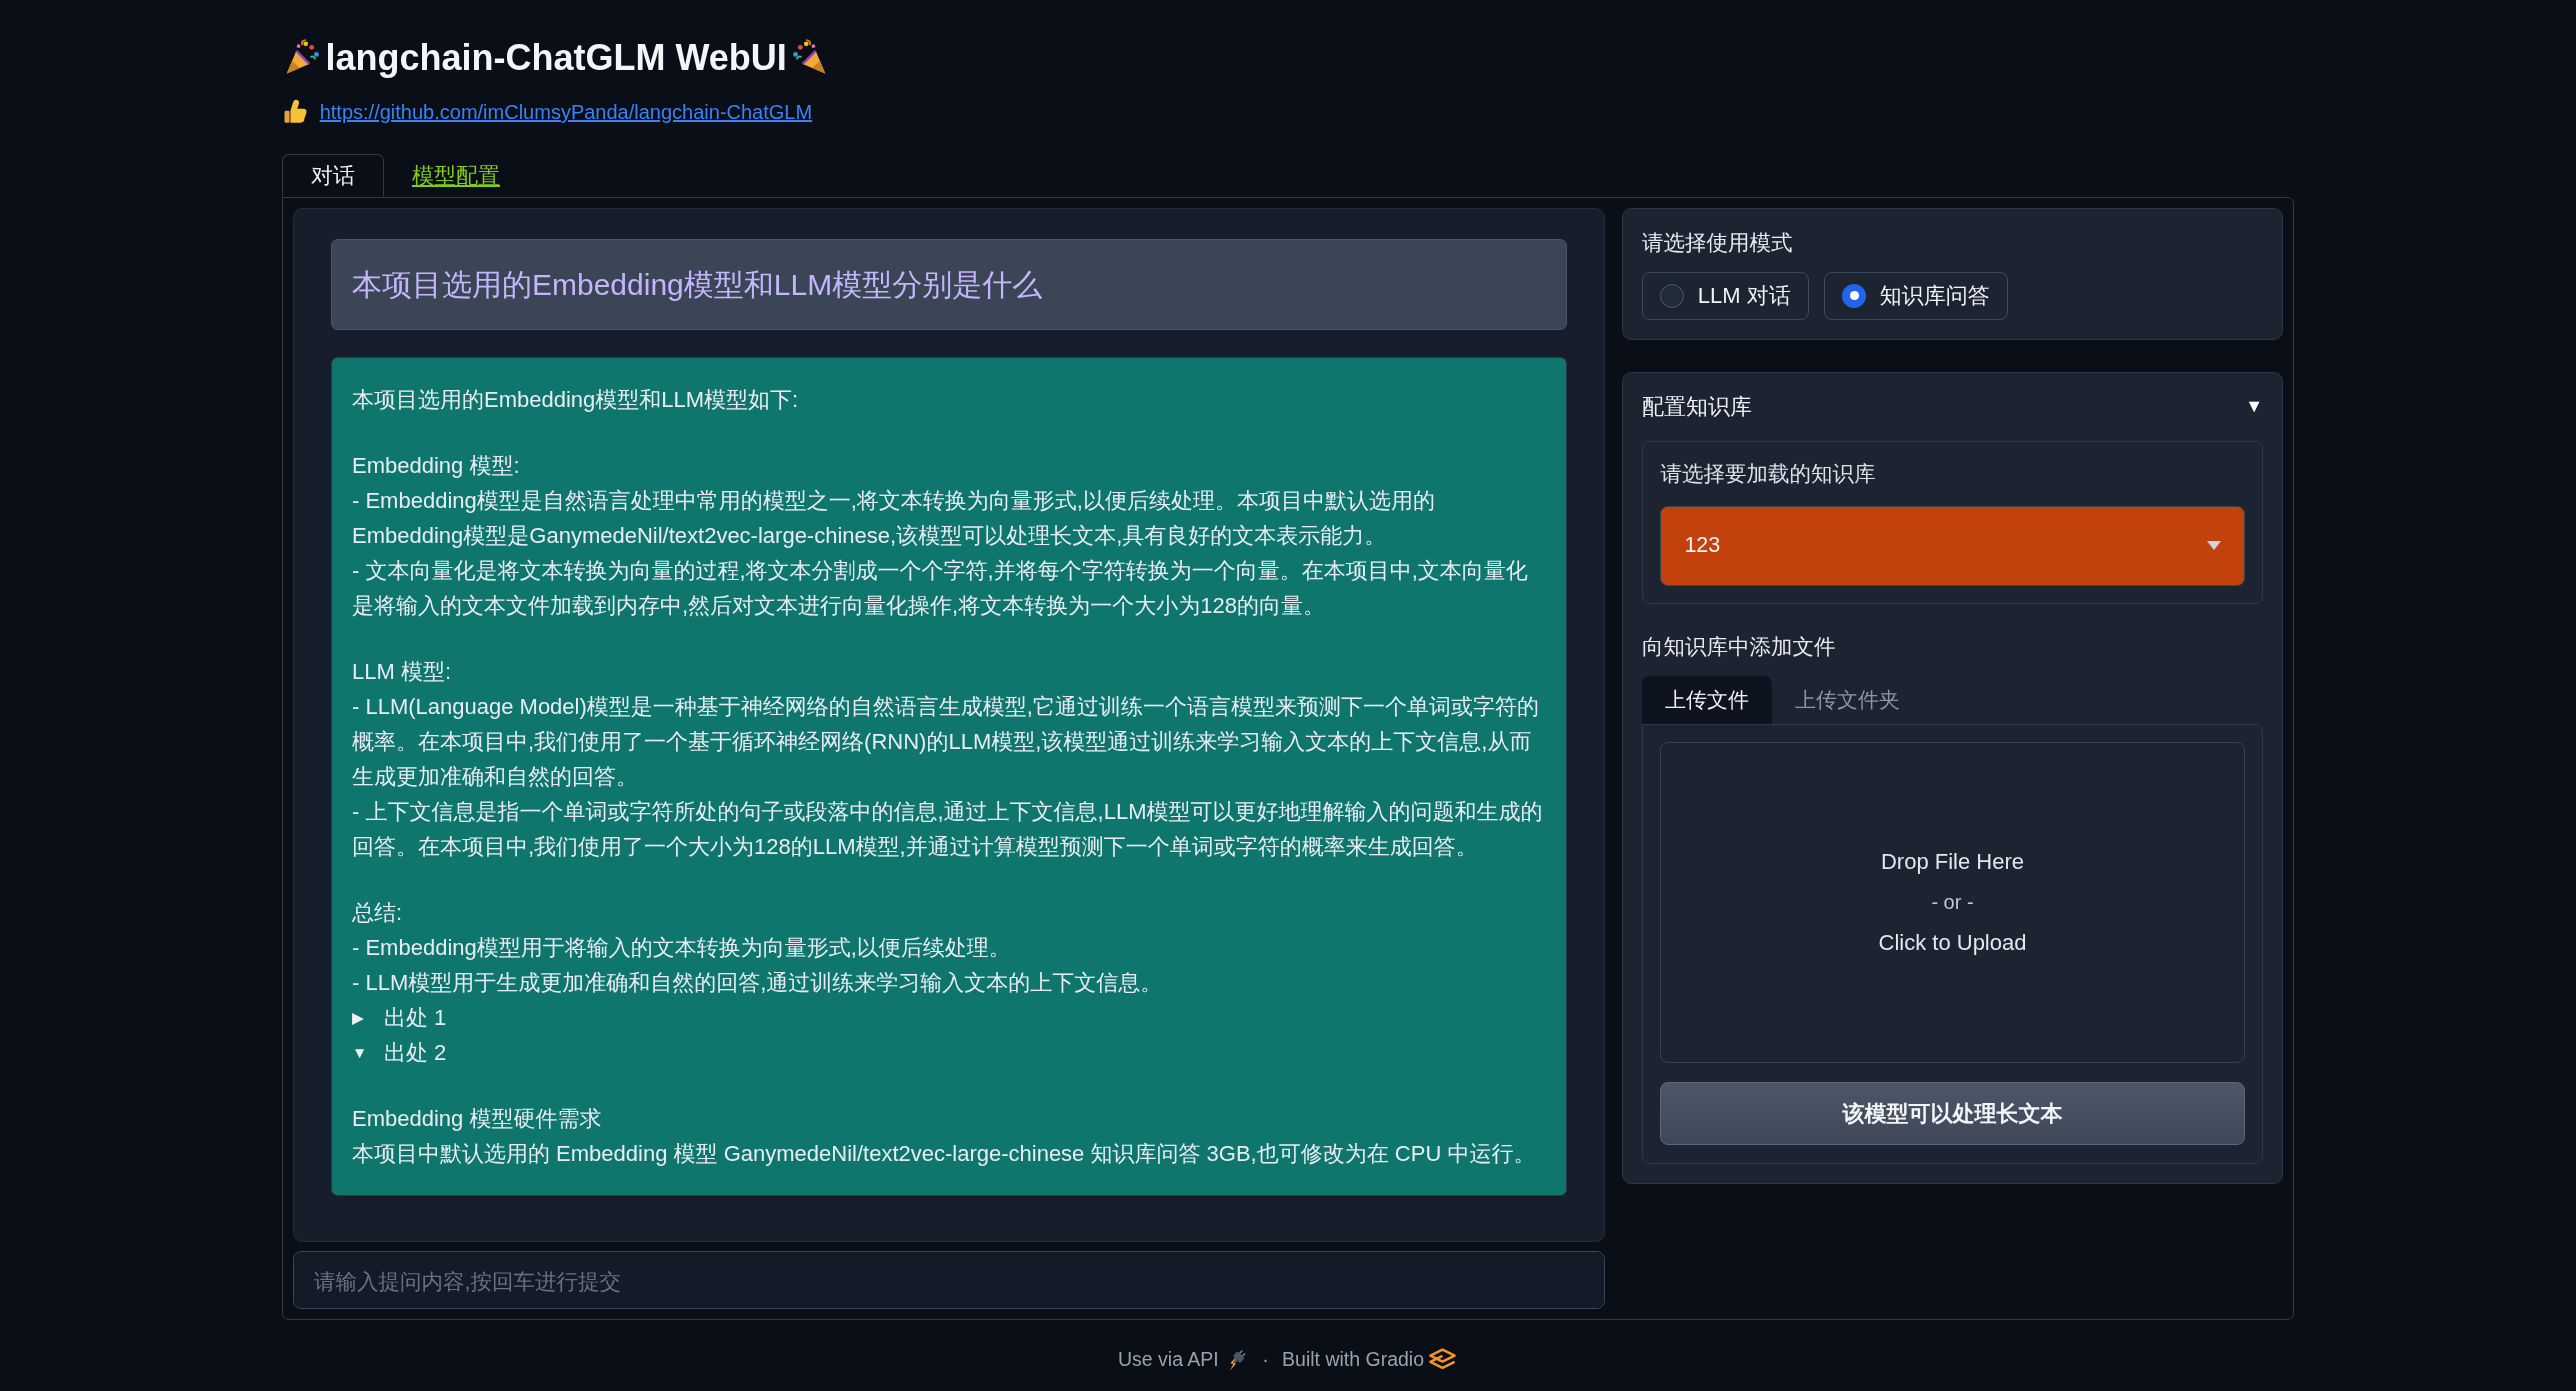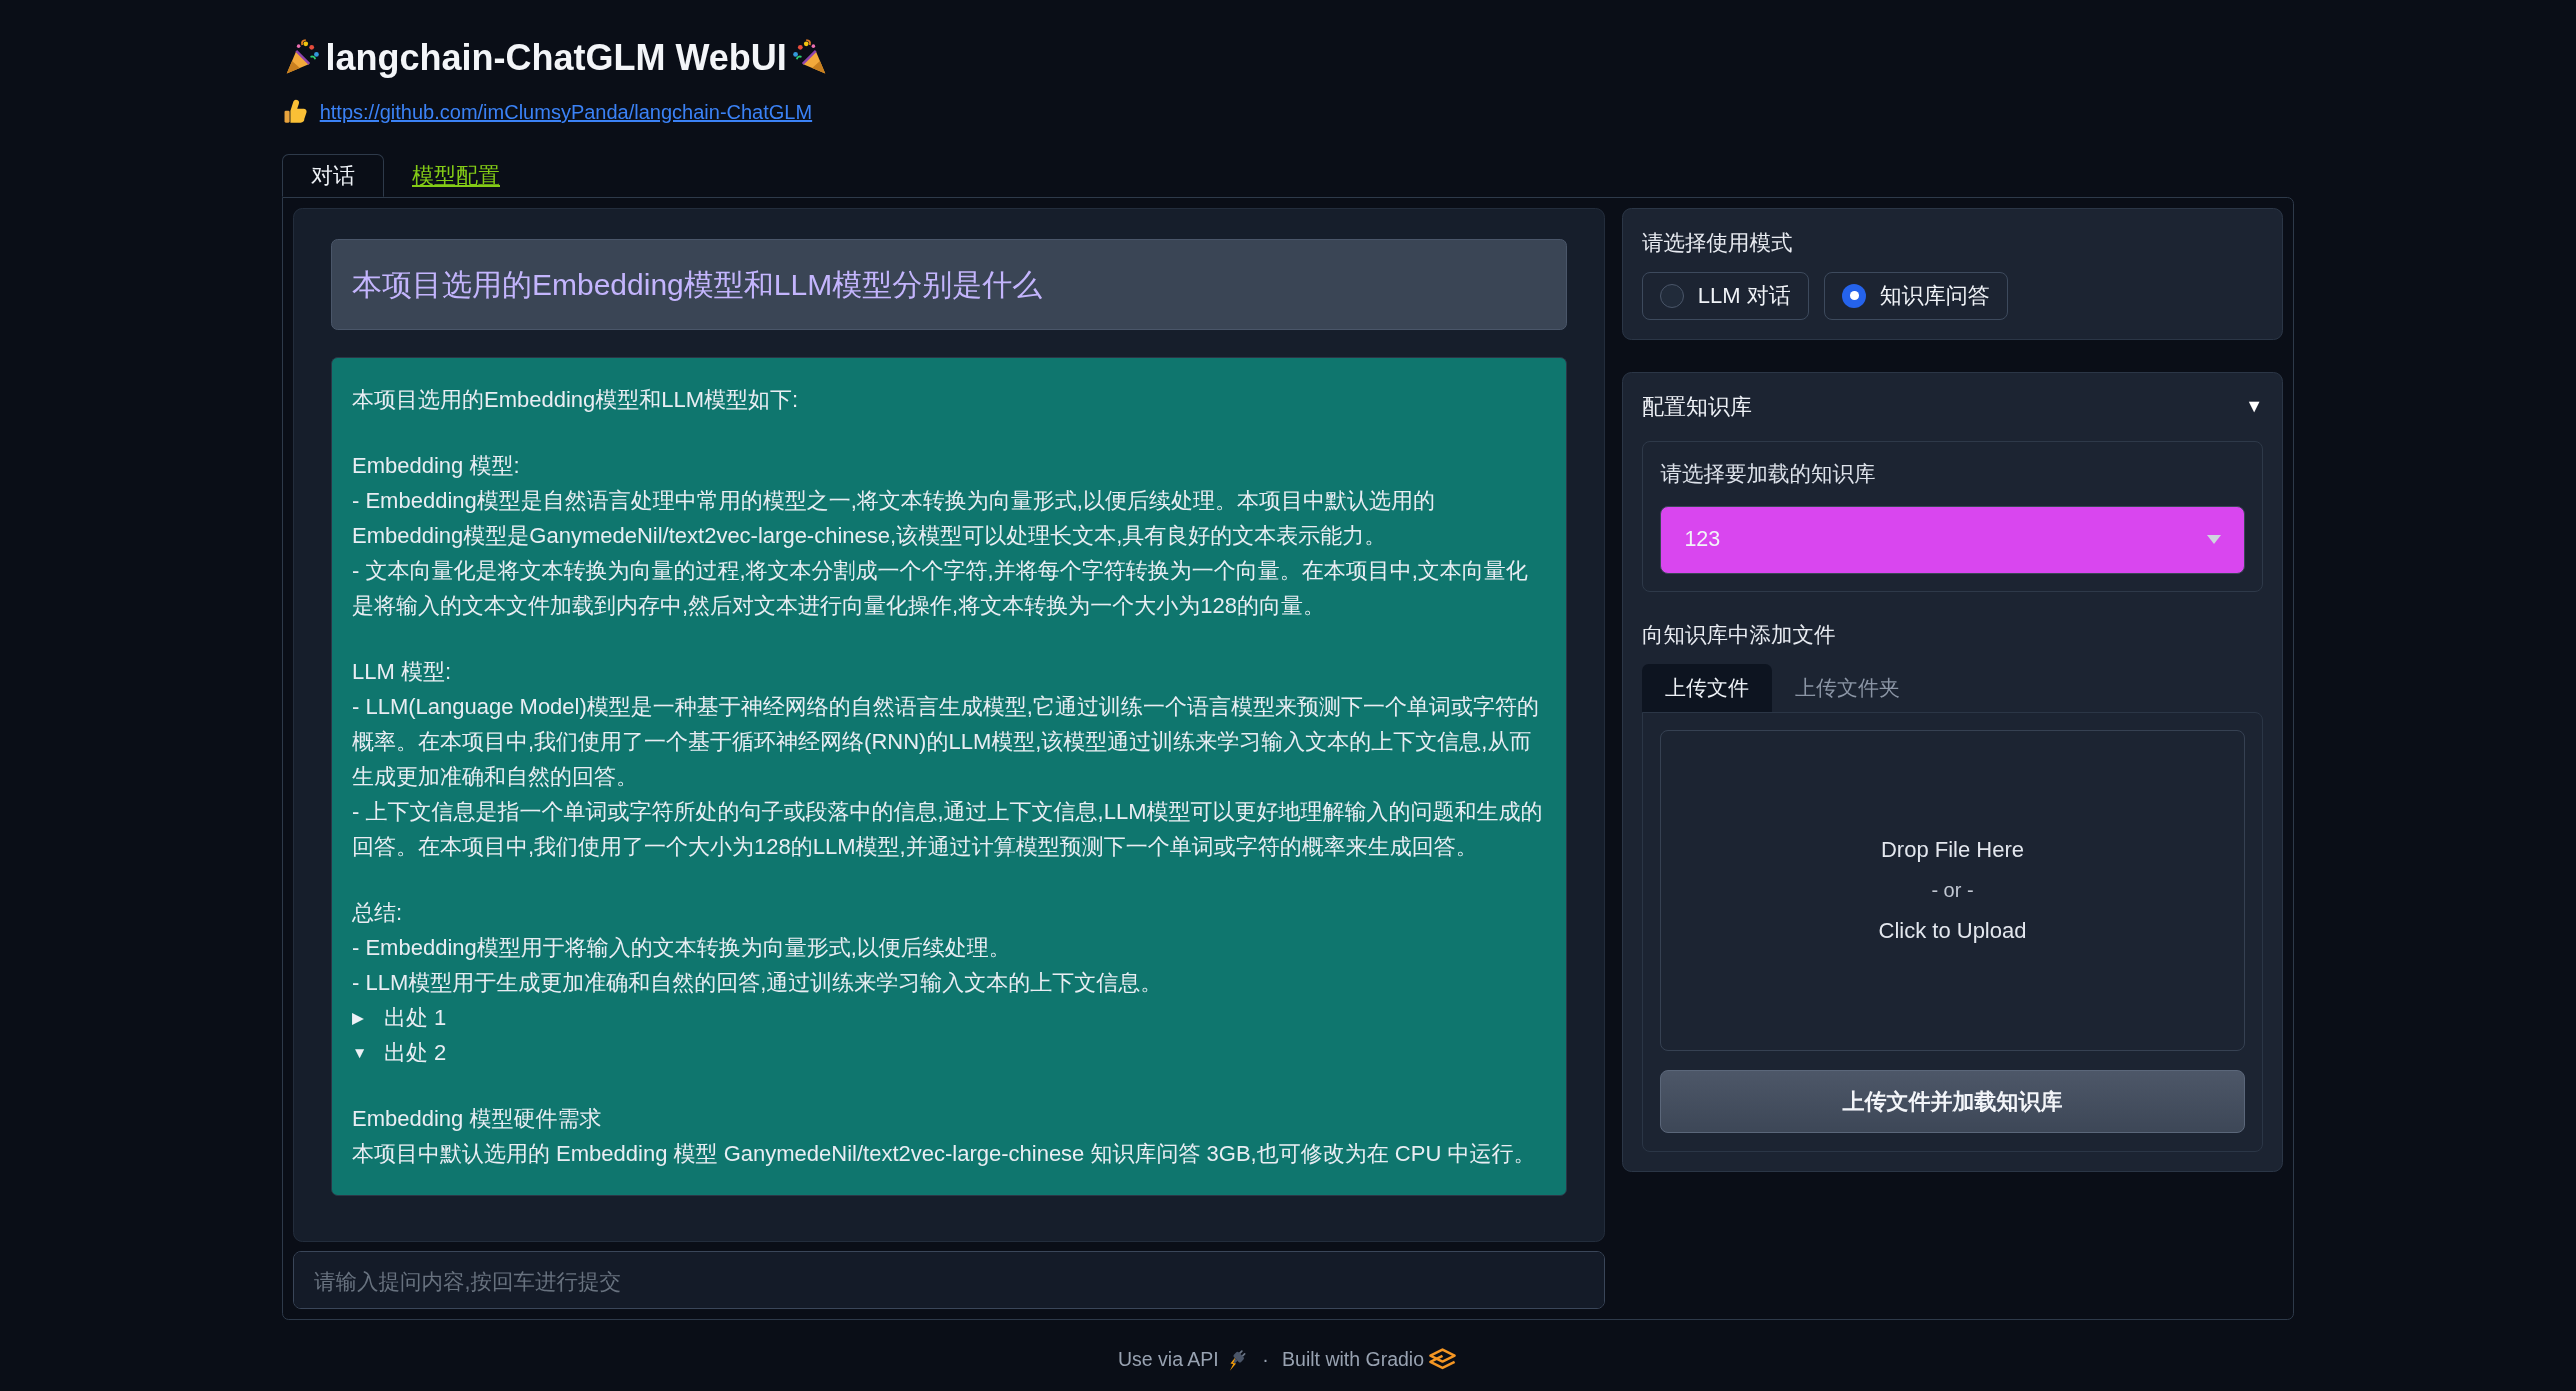--- a/index.html
+++ b/index.html
@@ -45,21 +45,21 @@
   .radio-opt { display: flex; align-items: center; gap: 13.4px; border: 1.3px solid #3d4a5d; border-radius: 8px; padding: 8px 17.4px; font-size: 22px; color: #f0f3f7; cursor: pointer; }
   .radio-circle { width: 24px; height: 24px; border-radius: 50%; flex: 0 0 auto; }
   .radio-circle.unselected { background: #212b3a; border: 1.3px solid #4a5669; }
   .radio-circle.selected { background: #2563eb; display: flex; align-items: center; justify-content: center; }
   .radio-dot { width: 8.7px; height: 8.7px; border-radius: 50%; background: #ffffff; }
 
   .acc-header { display: flex; justify-content: space-between; align-items: center; font-size: 22px; color: #eef1f6; margin-bottom: 19px; cursor: pointer; }
   .acc-caret { font-size: 18px; color: #ffffff; }
   .select-box { border: 0.7px solid #2e3949; border-radius: 8px; padding: 17.4px; margin-bottom: 28px; }
   .select-label { font-size: 21.5px; color: #dde2ea; display: block; margin-bottom: 17.4px; }
-  .dropdown { background: #d946ef; border: 0.7px solid #3a4656; border-radius: 8px; height: 68px; display: flex; align-items: center; justify-content: space-between; padding: 0 23px; font-size: 21.5px; color: #f2f4f8; cursor: pointer; }
+  .dropdown { background: #c2410c; border: 0.7px solid #3a4656; border-radius: 8px; height: 80px; display: flex; align-items: center; justify-content: space-between; padding: 0 23px; font-size: 21.5px; color: #f2f4f8; cursor: pointer; }
   .caret-down { width: 0; height: 0; border-left: 7.4px solid transparent; border-right: 7.4px solid transparent; border-top: 9.4px solid #cfd5df; }
 
   .upload-tabs { display: flex; font-size: 21px; }
   .utab { padding: 10px 23px; cursor: pointer; }
   .utab.active { background: #0d1420; color: #eef1f6; border-radius: 6.7px 6.7px 0 0; }
   .utab.inactive { color: #8b95a5; }
   .upload-box { border: 0.7px solid #2b3646; border-radius: 0 8px 8px 8px; padding: 17.4px; }
   .dropzone { border: 1.3px solid #364152; border-radius: 8px; height: 321px; display: flex; flex-direction: column; align-items: center; justify-content: center; gap: 16px; color: #e3e7ee; font-size: 22px; cursor: pointer; }
   .dz-or { font-size: 20px; color: #c2c8d3; }
   .upload-btn { margin-top: 19px; width: 100%; height: 63px; border-radius: 8px; border: 0.7px solid #5b677a; background: linear-gradient(#4d5768, #3d4757); color: #f3f5f9; font-size: 22px; font-weight: 700; cursor: pointer; font-family: inherit; }
@@ -193,21 +193,21 @@
               <span>上传文件夹</span>
             </div>
           </div>
 
           <div class="upload-box">
             <div class="dropzone">
               <span>Drop File Here</span>
               <span class="dz-or">- or -</span>
               <span>Click to Upload</span>
             </div>
-            <button class="upload-btn">上传文件并加载知识库</button>
+            <button class="upload-btn">该模型可以处理长文本</button>
           </div>
         </div>
 
       </div>
     </div>
 
     <div class="footer">
       <a href="#">
         <span>Use via API</span>
         <svg class="icon-svg" width="27" height="27" viewBox="0 0 48 48">

